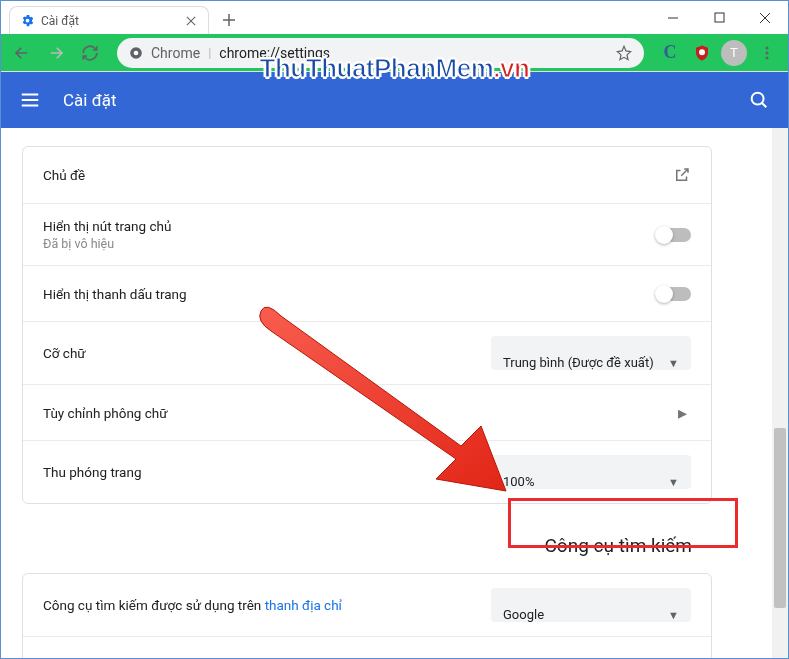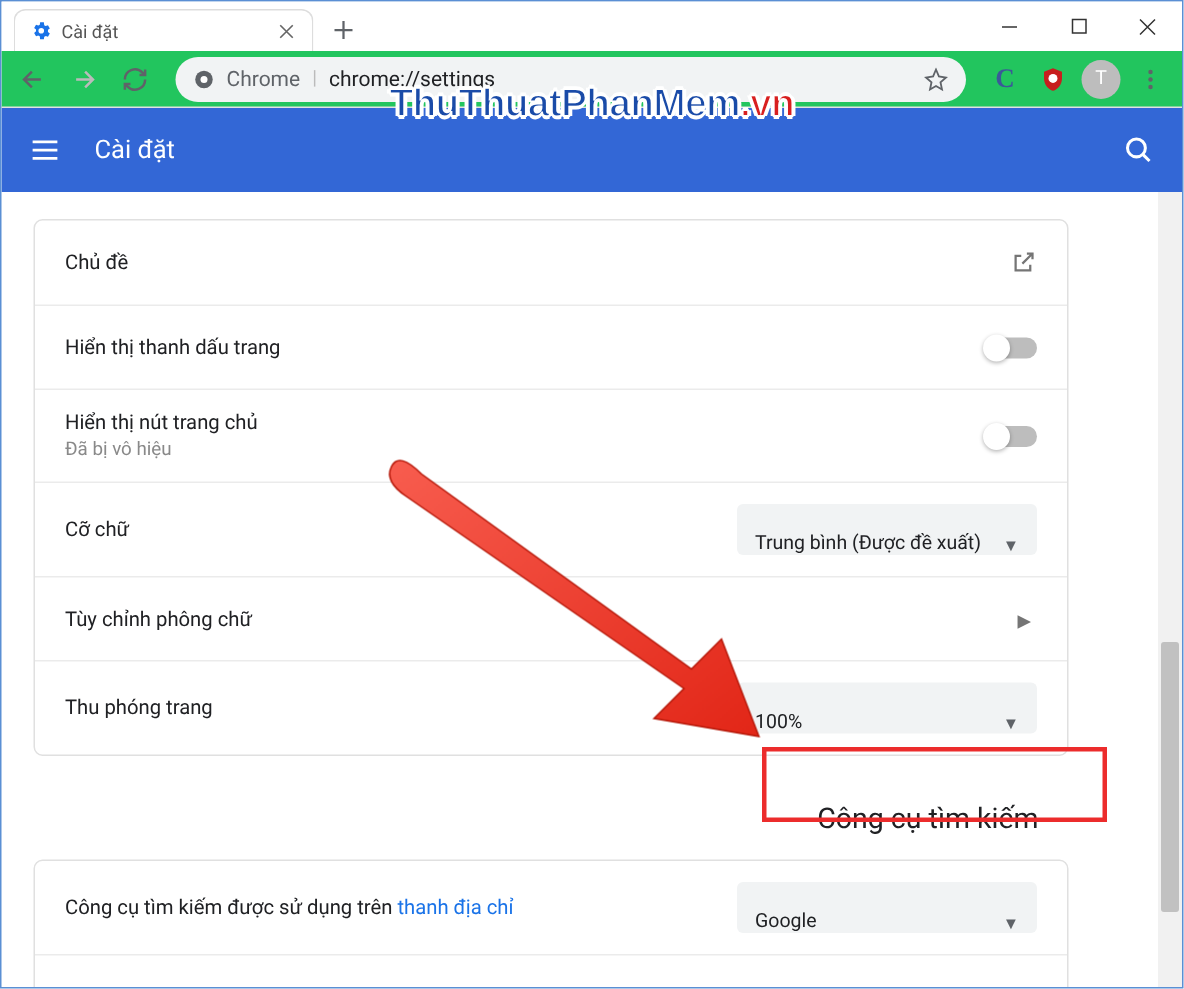--- a/index.html
+++ b/index.html
@@ -194,28 +194,28 @@
         </div>
         <span class="external-link">
           <svg viewBox="0 0 24 24" fill="none" stroke="#757575" stroke-width="2">
               <path d="M15 4h5v5M20 4l-9 9"></path>
               <path d="M18 14v5H5V6h5"></path>
             </svg>
         </span>
       </div>
       <div class="row">
         <div class="row-main">
-          <div class="row-title">Hiển thị thanh dấu trang</div>
-        </div>
-        <div class="toggle"></div>
-      </div>
-      <div class="row">
-        <div class="row-main">
           <div class="row-title">Hiển thị nút trang chủ</div>
           <div class="row-sub">Đã bị vô hiệu</div>
+        </div>
+        <div class="toggle"></div>
+      </div>
+      <div class="row">
+        <div class="row-main">
+          <div class="row-title">Hiển thị thanh dấu trang</div>
         </div>
         <div class="toggle"></div>
       </div>
       <div class="row">
         <div class="row-main">
           <div class="row-title">Cỡ chữ</div>
         </div>
         <div class="select-box">
           <span class="label">Trung bình (Được đề xuất)</span>
           <span class="caret">▼</span>

